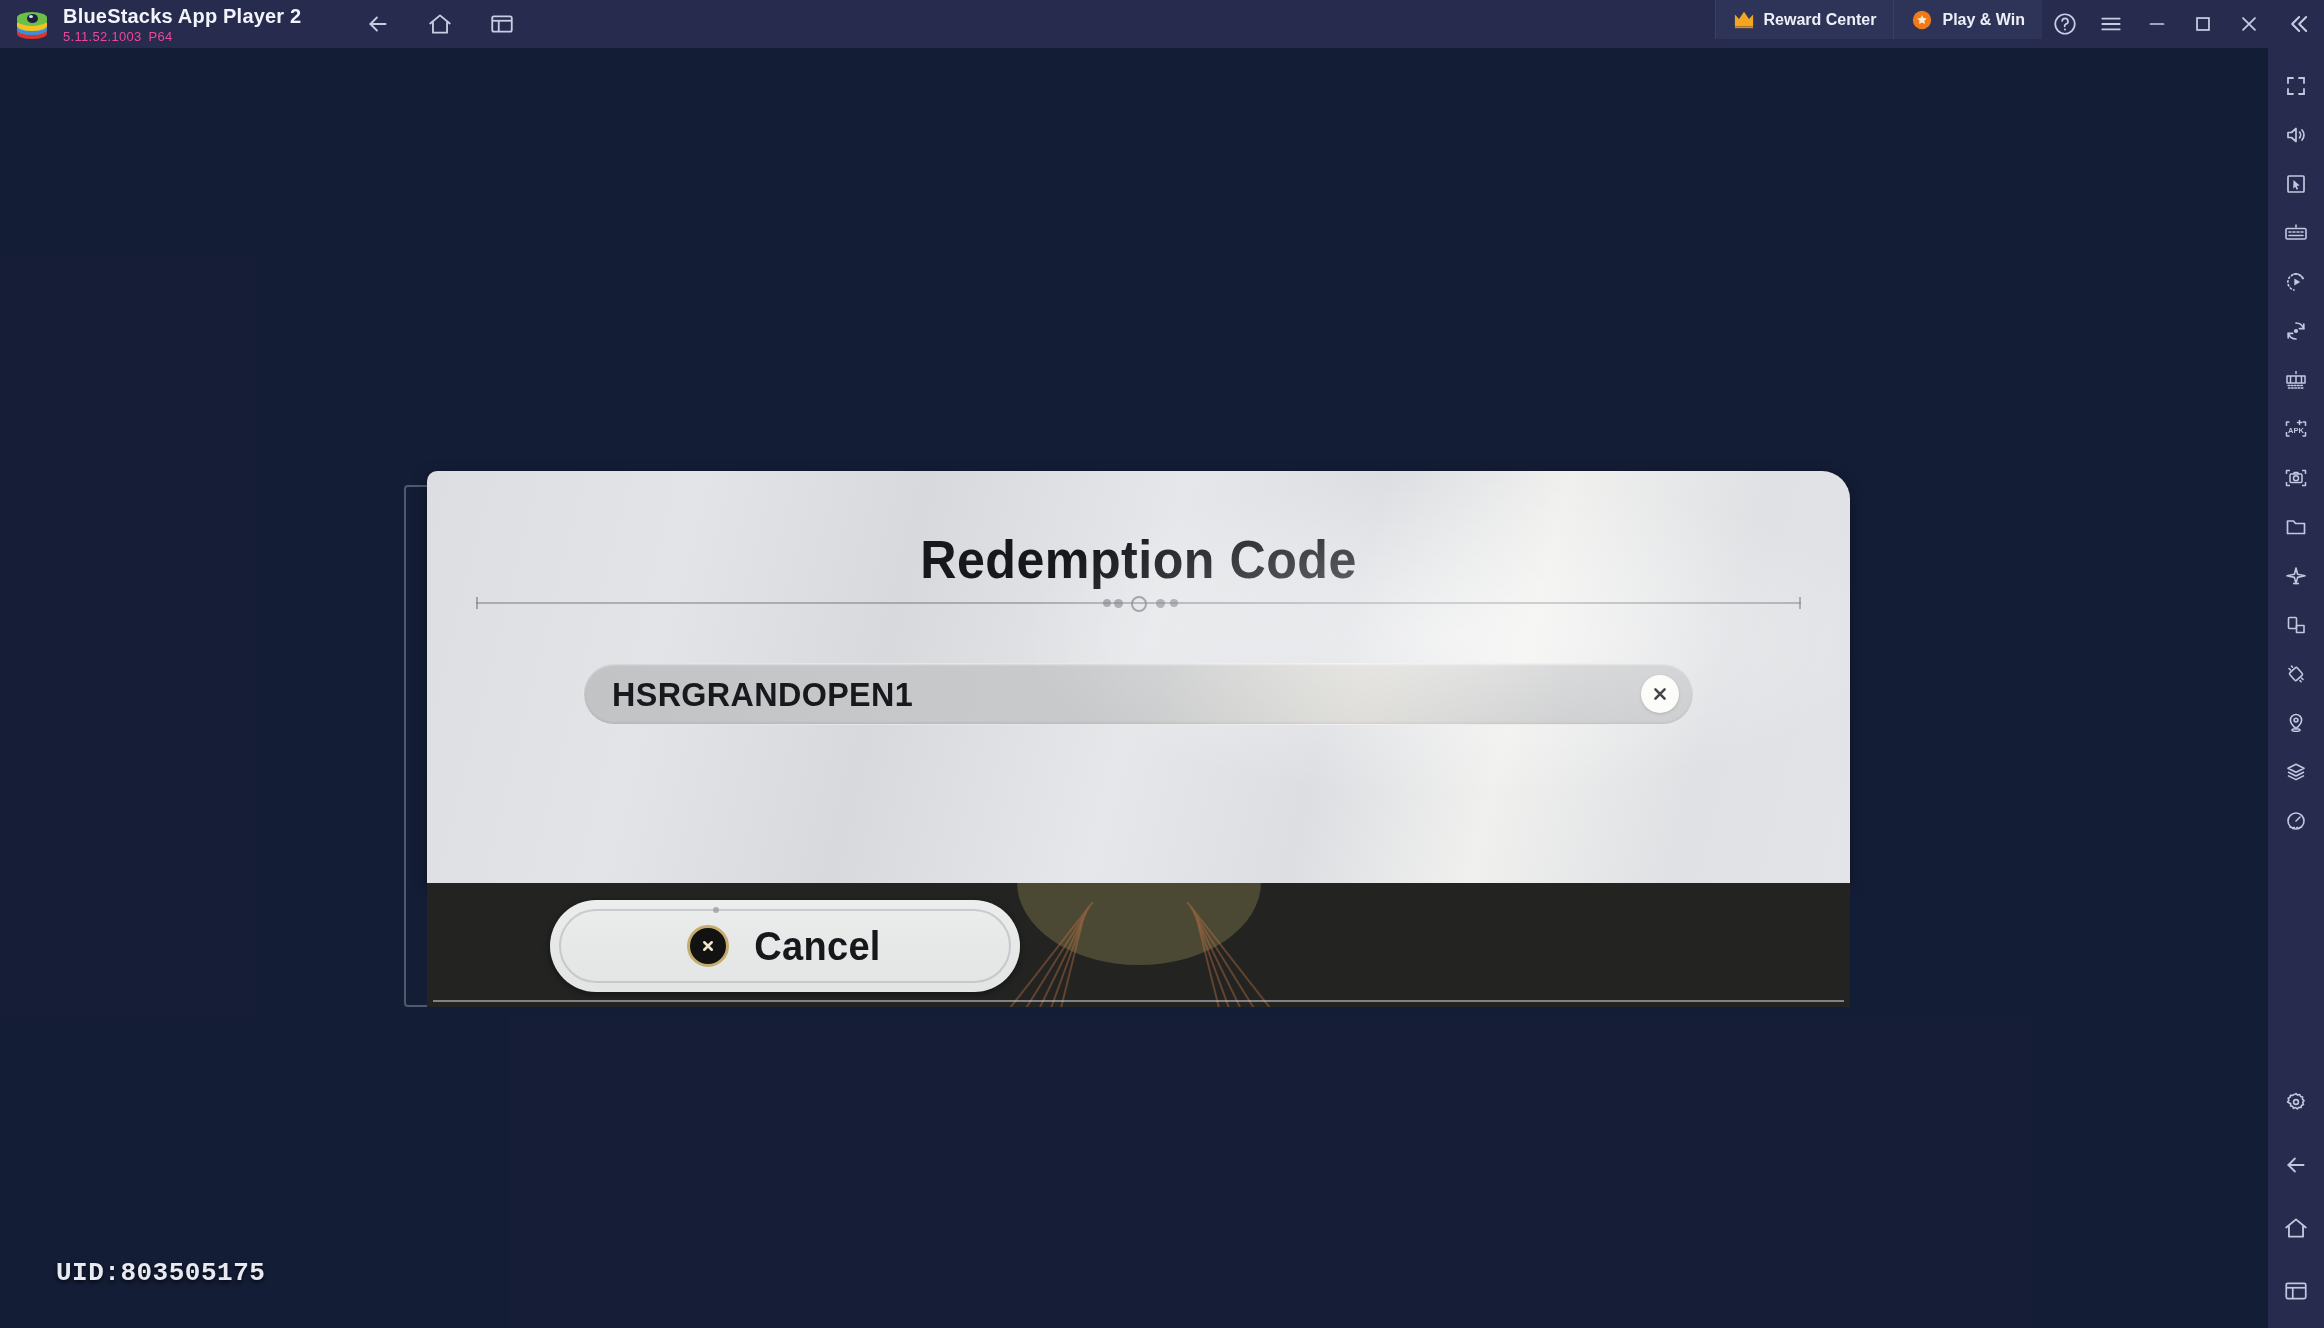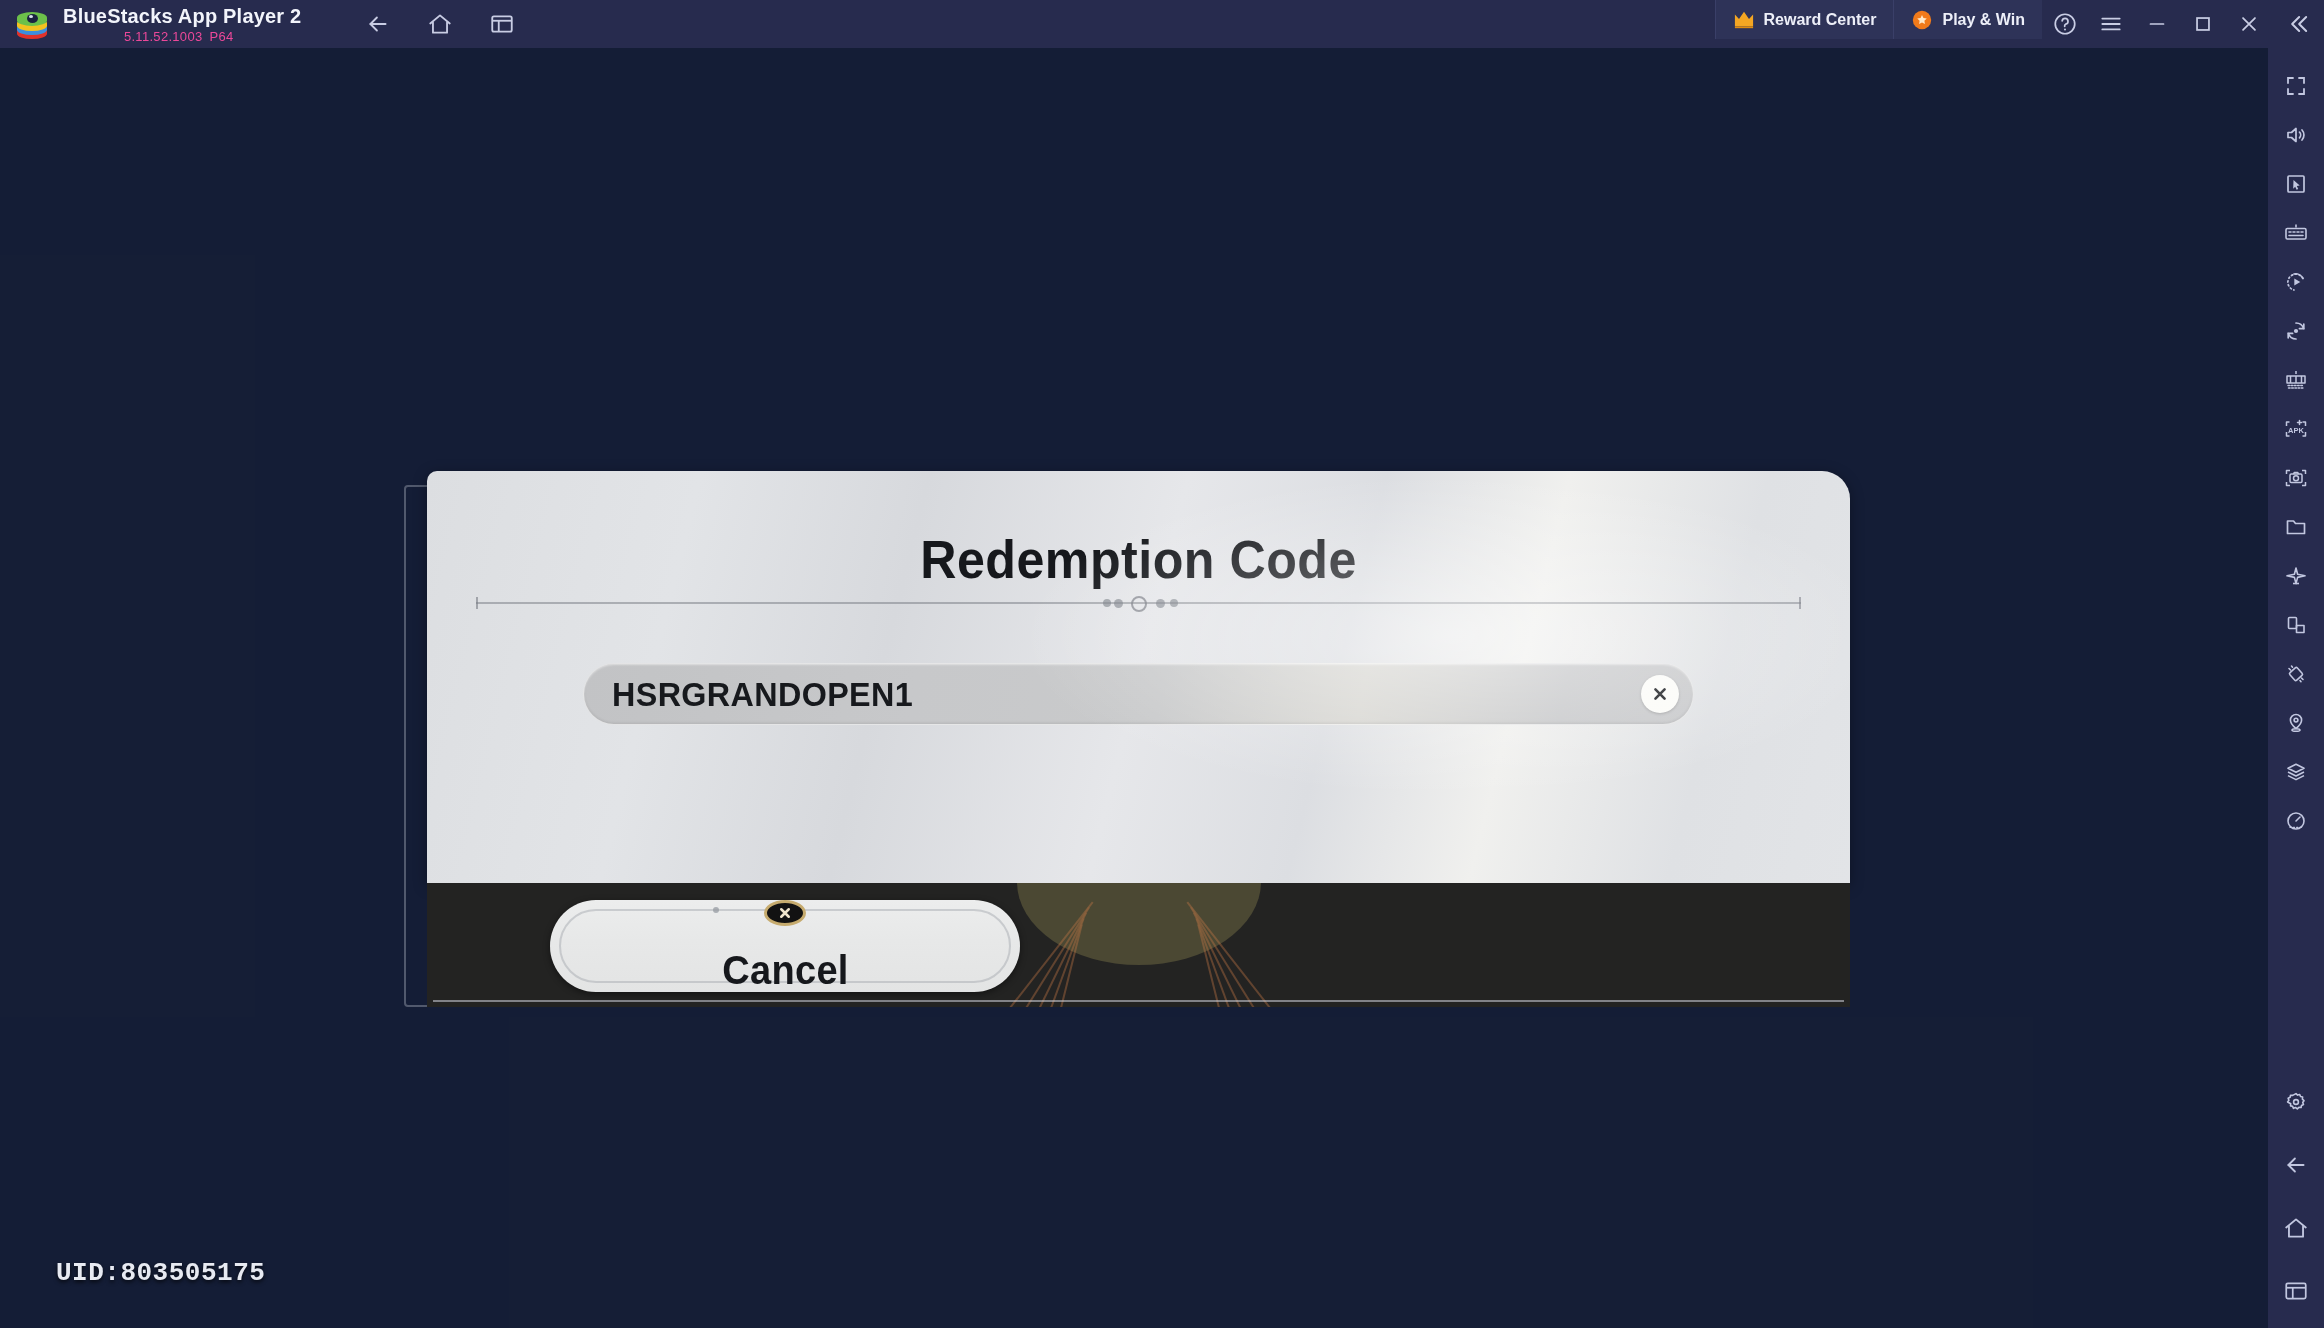--- a/index.html
+++ b/index.html
@@ -20,21 +20,21 @@
   }
   #bs-logo{ width:34px; height:34px; margin-left:15px; position:relative; flex:0 0 auto;}
   #bs-logo .l{ position:absolute; left:2px; border-radius:50%/40%; }
   #bs-logo .l1{ width:30px; height:13px; top:19px; background:#e0322b;}
   #bs-logo .l2{ width:30px; height:13px; top:15px; background:#3b8ede;}
   #bs-logo .l3{ width:30px; height:13px; top:11px; background:#f3c220;}
   #bs-logo .l4{ width:30px; height:14px; top:5px; background:#6cc04a;}
   #bs-logo .eye{ width:11px;height:9px; top:7px; left:12px; background:#1b2240; border-radius:50%; z-index:3;}
   #bs-logo .eye2{ width:4px;height:3px; top:8px; left:14px; background:#d7e3ee; border-radius:50%; z-index:4;}
 
-  #title-text{ margin-left:14px; line-height:1;text-align:center; }
+  #title-text{ margin-left:14px; line-height:1; }
   #app-title{ color:#f2f4fb; font-size:20px; font-weight:600; letter-spacing:.2px;}
   #app-version{ color:#ec4899; font-size:13px; margin-top:4px; letter-spacing:.3px;}
   #app-version span{ margin-right:7px; }
 
   #nav-group{ display:flex; align-items:center; margin-left:62px; gap:32px; }
   .navbtn{ width:30px;height:30px; display:flex;align-items:center;justify-content:center; cursor:pointer;}
   .navbtn svg{ display:block; }
 
   #tb-right{ margin-left:auto; display:flex; align-items:stretch; height:48px; }
   .tb-pill{
@@ -196,21 +196,20 @@
   }
 
   .actbtn{
     position:absolute; top:17px;
     width:470px; height:92px;
     border-radius:46px;
     background:linear-gradient(180deg,#eceded 0%,#e7e8e8 45%,#e3e4e4 100%);
     box-shadow:0 2px 7px rgba(0,0,0,.45);
     display:flex; align-items:center; justify-content:center; gap:22px;
     cursor:pointer;
-    flex-direction:column;
   }
   #btn-cancel{ left:123px; }
   #btn-confirm{ left:740px; }
   .actbtn .inner{
     position:absolute; left:9px; top:9px; right:9px; bottom:9px;
     border:2px solid rgba(168,172,178,.5);
     border-radius:40px; pointer-events:none;
   }
   .actbtn .nub{
     position:absolute; left:163px; top:7px; width:6px;height:6px;

